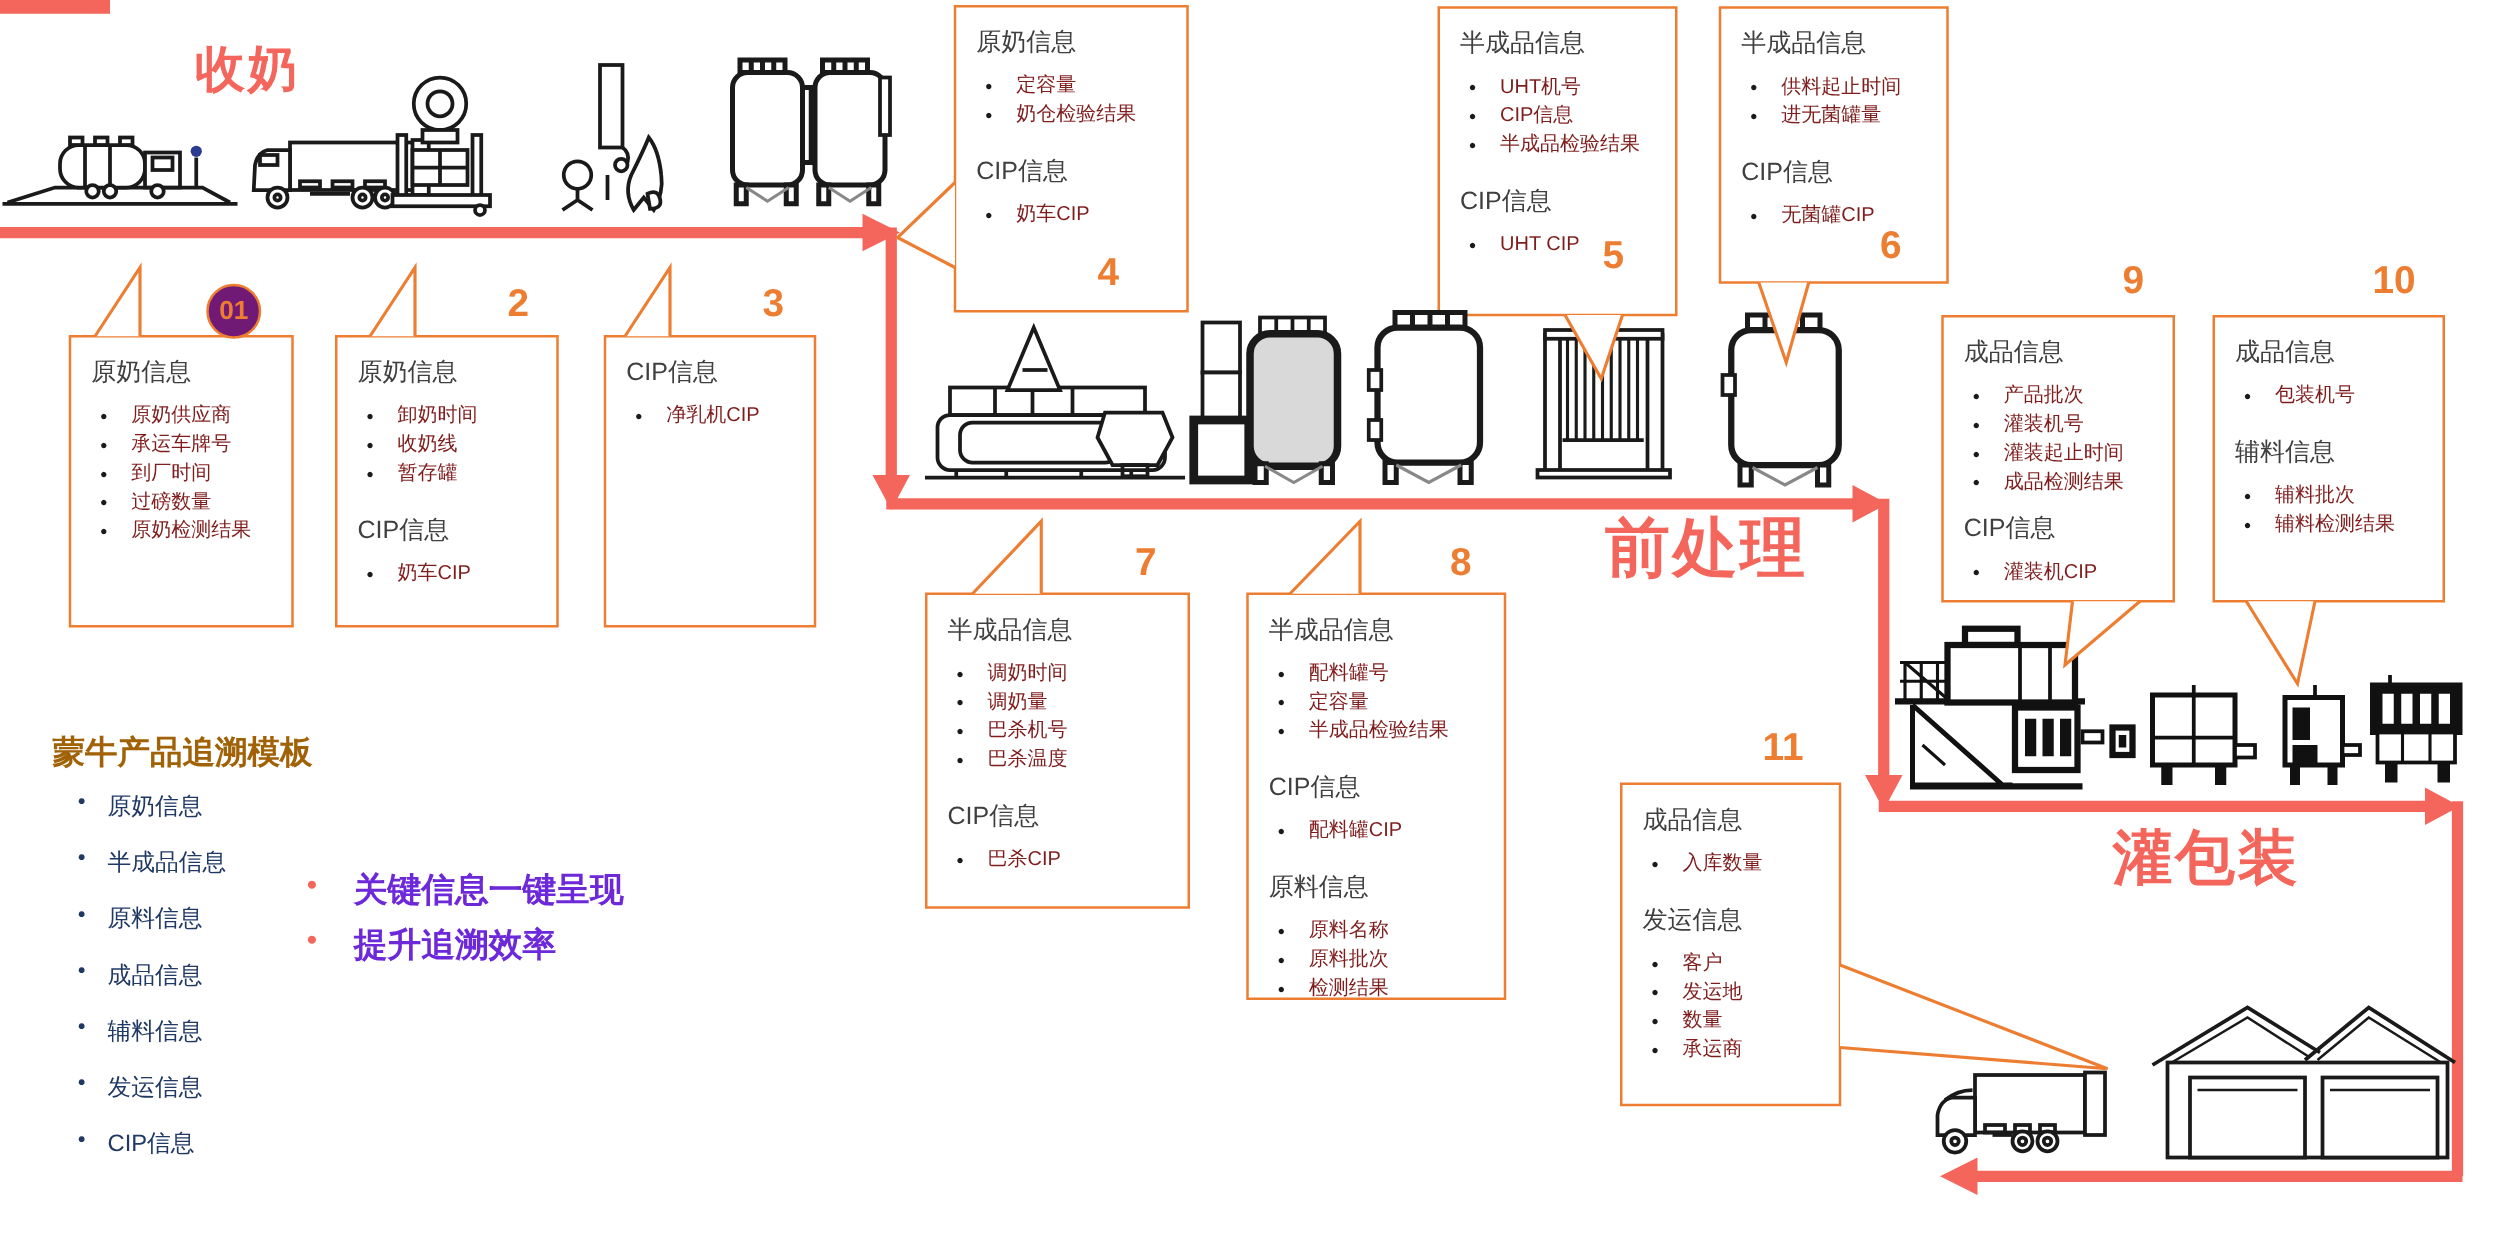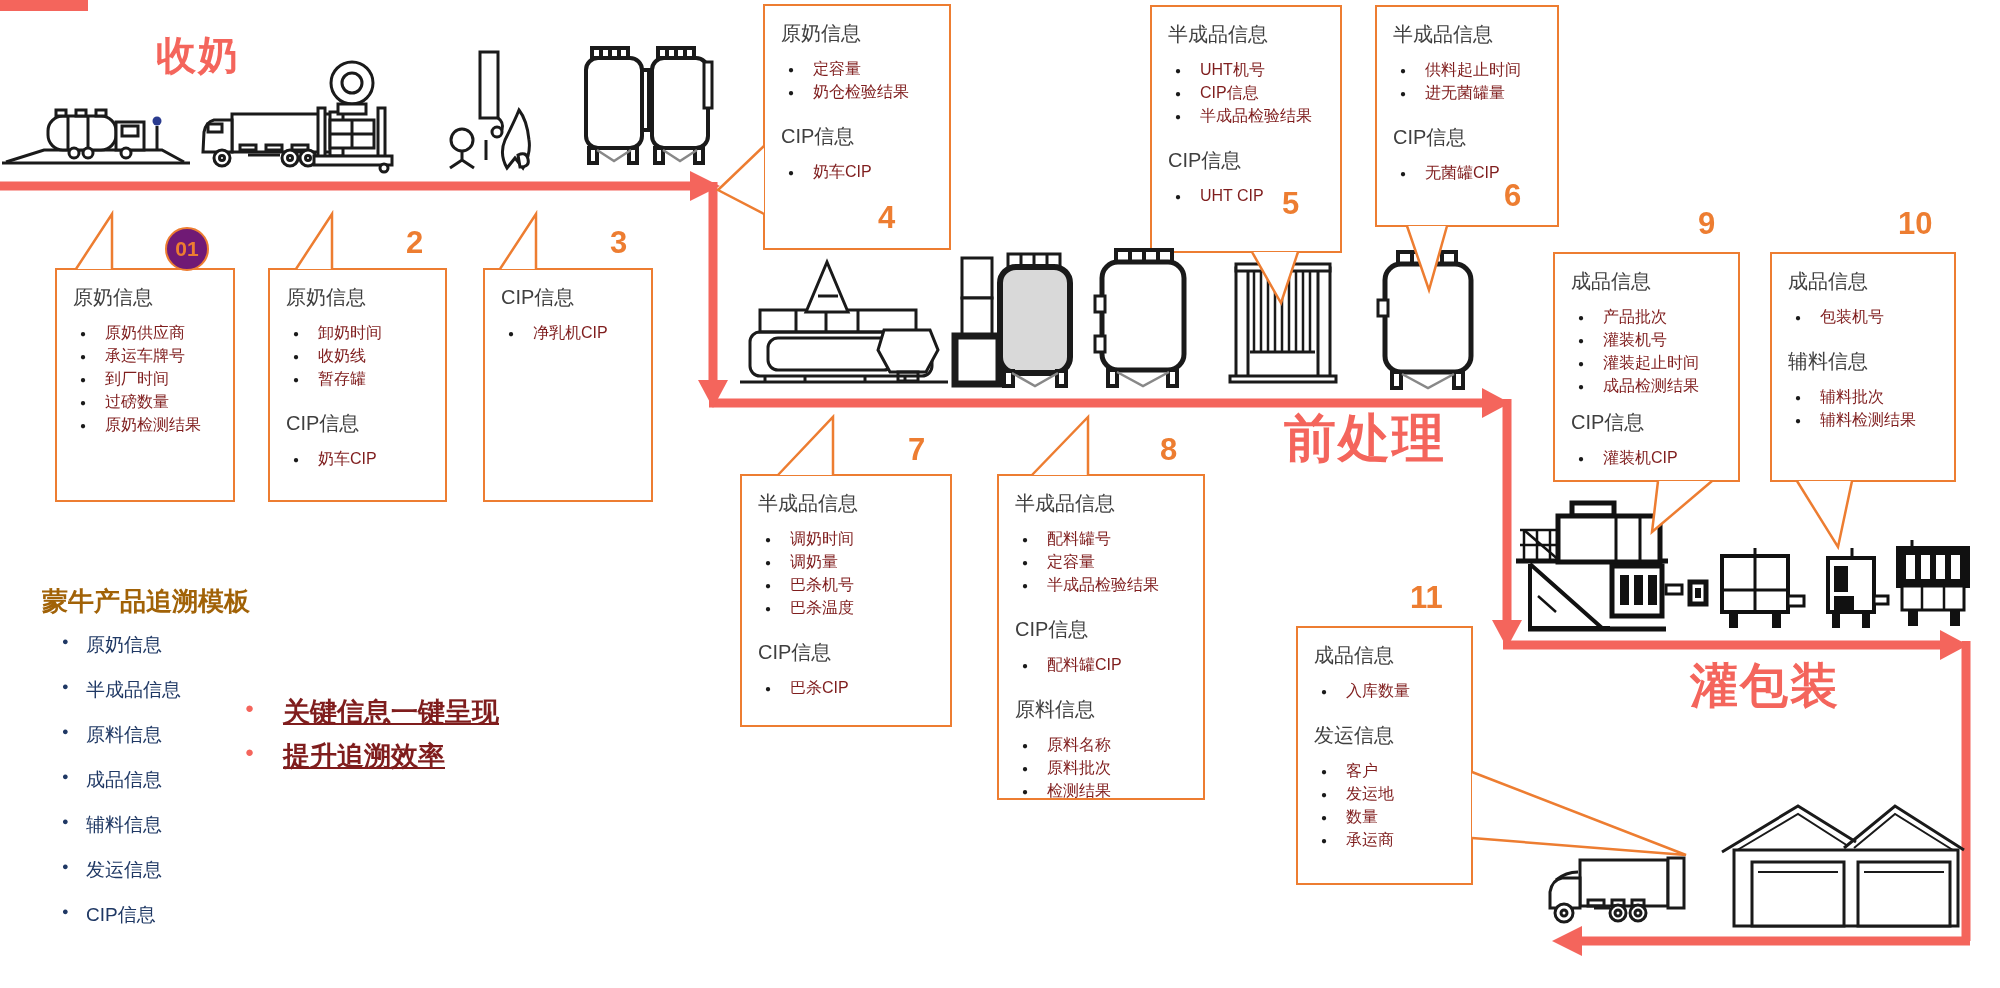--- a/index.html
+++ b/index.html
@@ -14,21 +14,21 @@
   .sec-title{font-size:20px;color:#3F3F3F;margin:2px 0 10px 0;}
   .bi{font-size:16px;color:#7f1d1d;line-height:23px;padding-left:32px;position:relative;}
   .bi::before{content:"●";position:absolute;left:7px;top:1px;font-size:10px;color:#1a1a1a;}
   .num{position:absolute;color:#ED7D31;font-weight:bold;font-size:31px;z-index:7;}
   .num-circle{position:absolute;width:40px;height:40px;border:2.5px solid #ED7D31;border-radius:50%;
               display:flex;align-items:center;justify-content:center;font-size:21px;font-weight:bold;
               color:#ED7D31;z-index:7;background:#701a75;}
   .left-title{position:absolute;left:42px;top:584px;font-size:26px;font-weight:bold;color:#a16207;z-index:7;}
   .navy-item{position:absolute;left:62px;font-size:19px;color:#1F3864;padding-left:24px;z-index:7;}
   .navy-item::before{content:"●";position:absolute;left:0;top:3px;font-size:11px;color:#1F3864;}
-  .red-item{position:absolute;left:243px;font-size:27px;font-weight:bold;color:#7f1d1d;padding-left:40px;z-index:7;text-decoration:underline;}
+  .red-item{position:absolute;left:243px;font-size:27px;font-weight:bold;color:#6d28d9;padding-left:40px;z-index:7;}
   .red-item::before{content:"●";position:absolute;left:2px;top:5px;font-size:15px;color:#F4655C;}
 </style>
 </head>
 <body>
 
 <div class="canvas">
 
   <div class="topbar"></div>
 
   <div class="stage" style="left:156px;top:28px;font-size:40px;">收奶</div>

